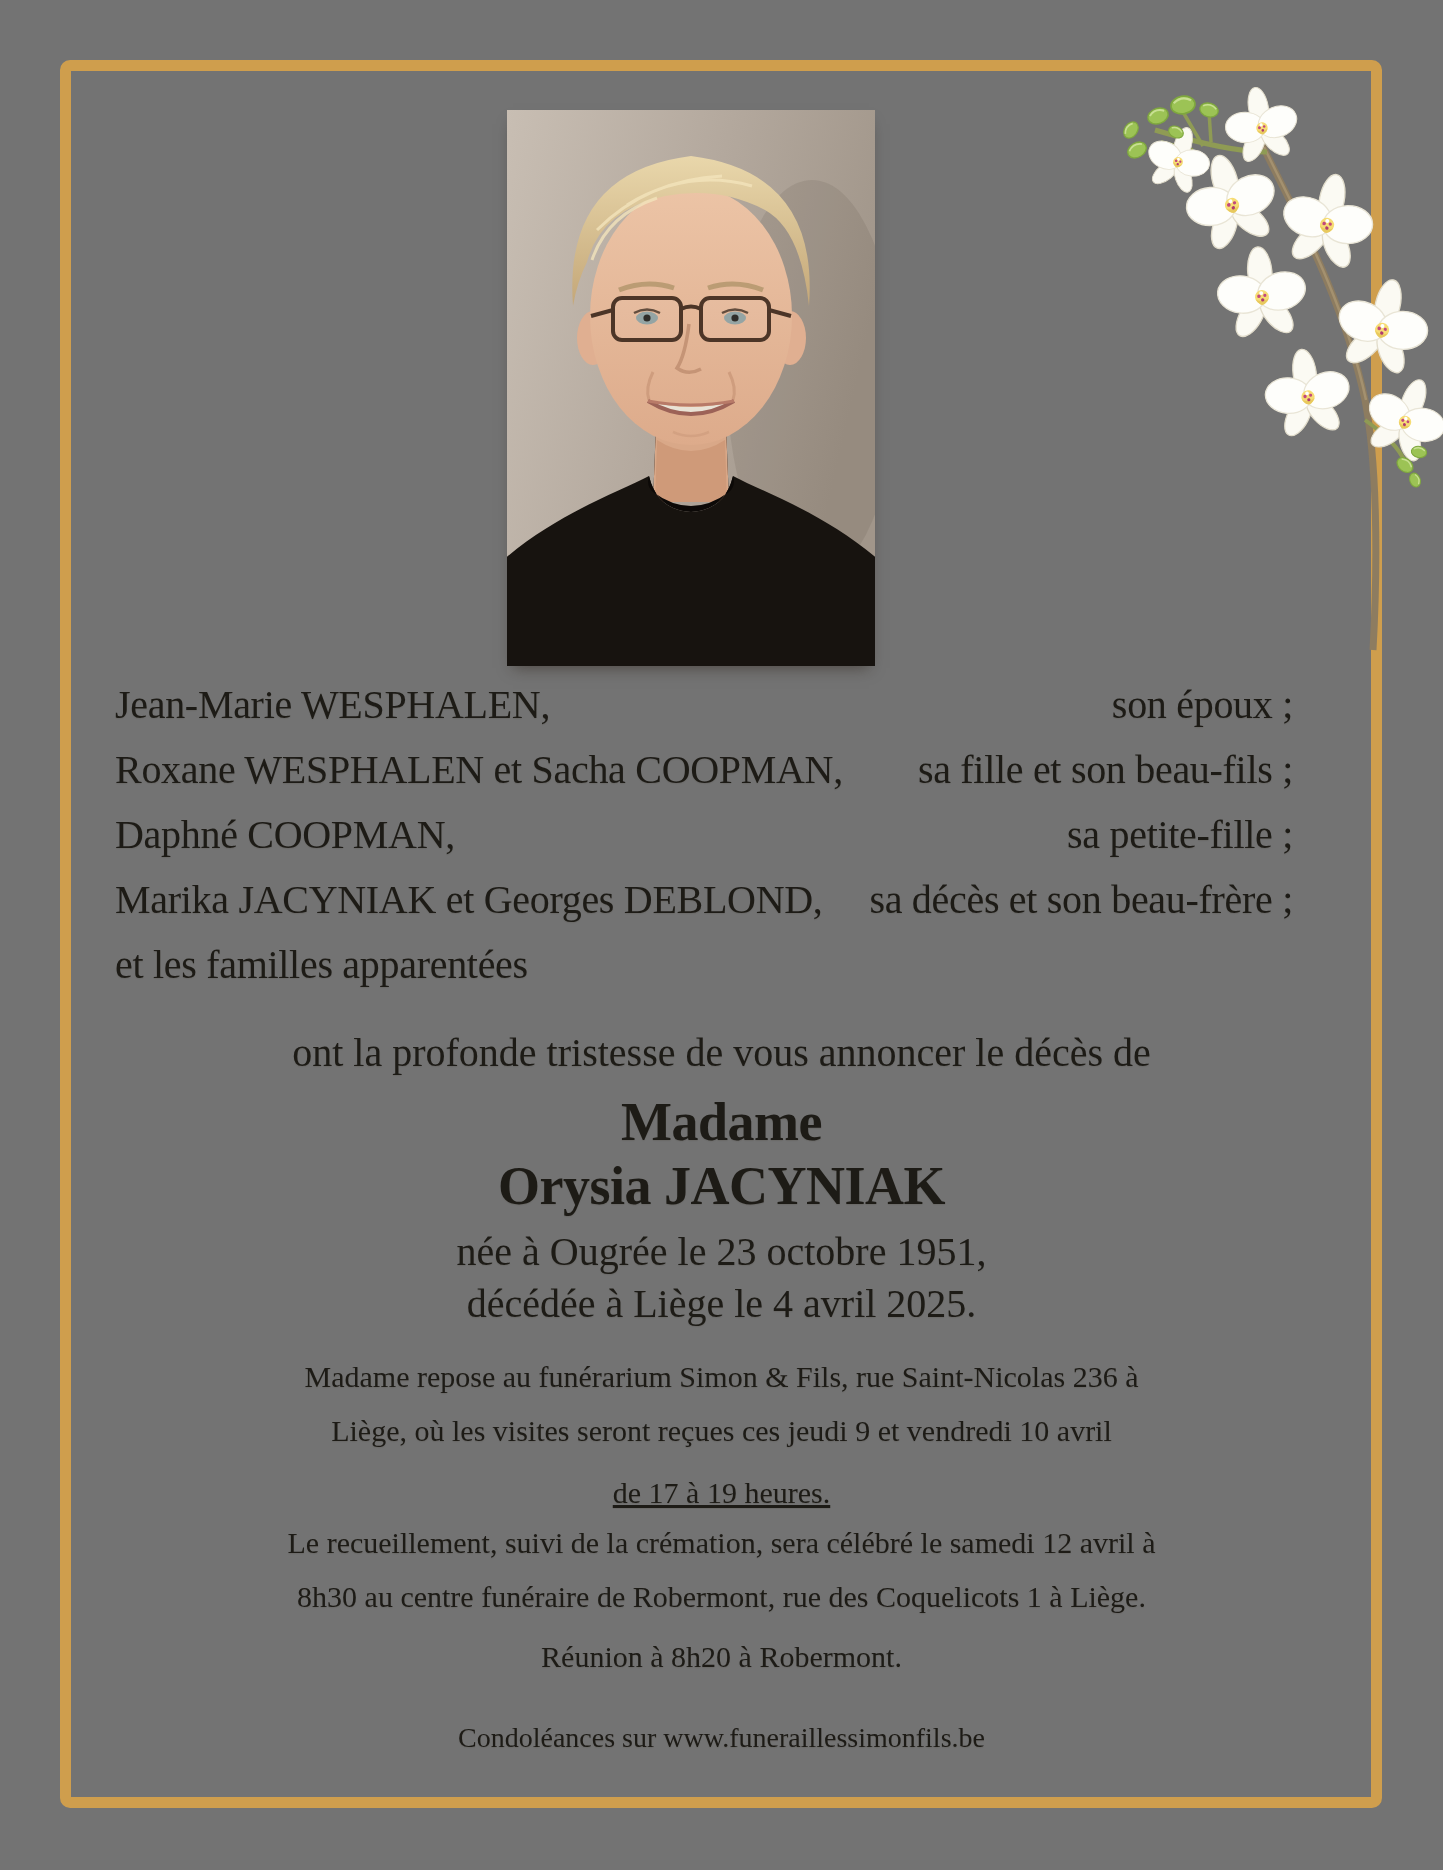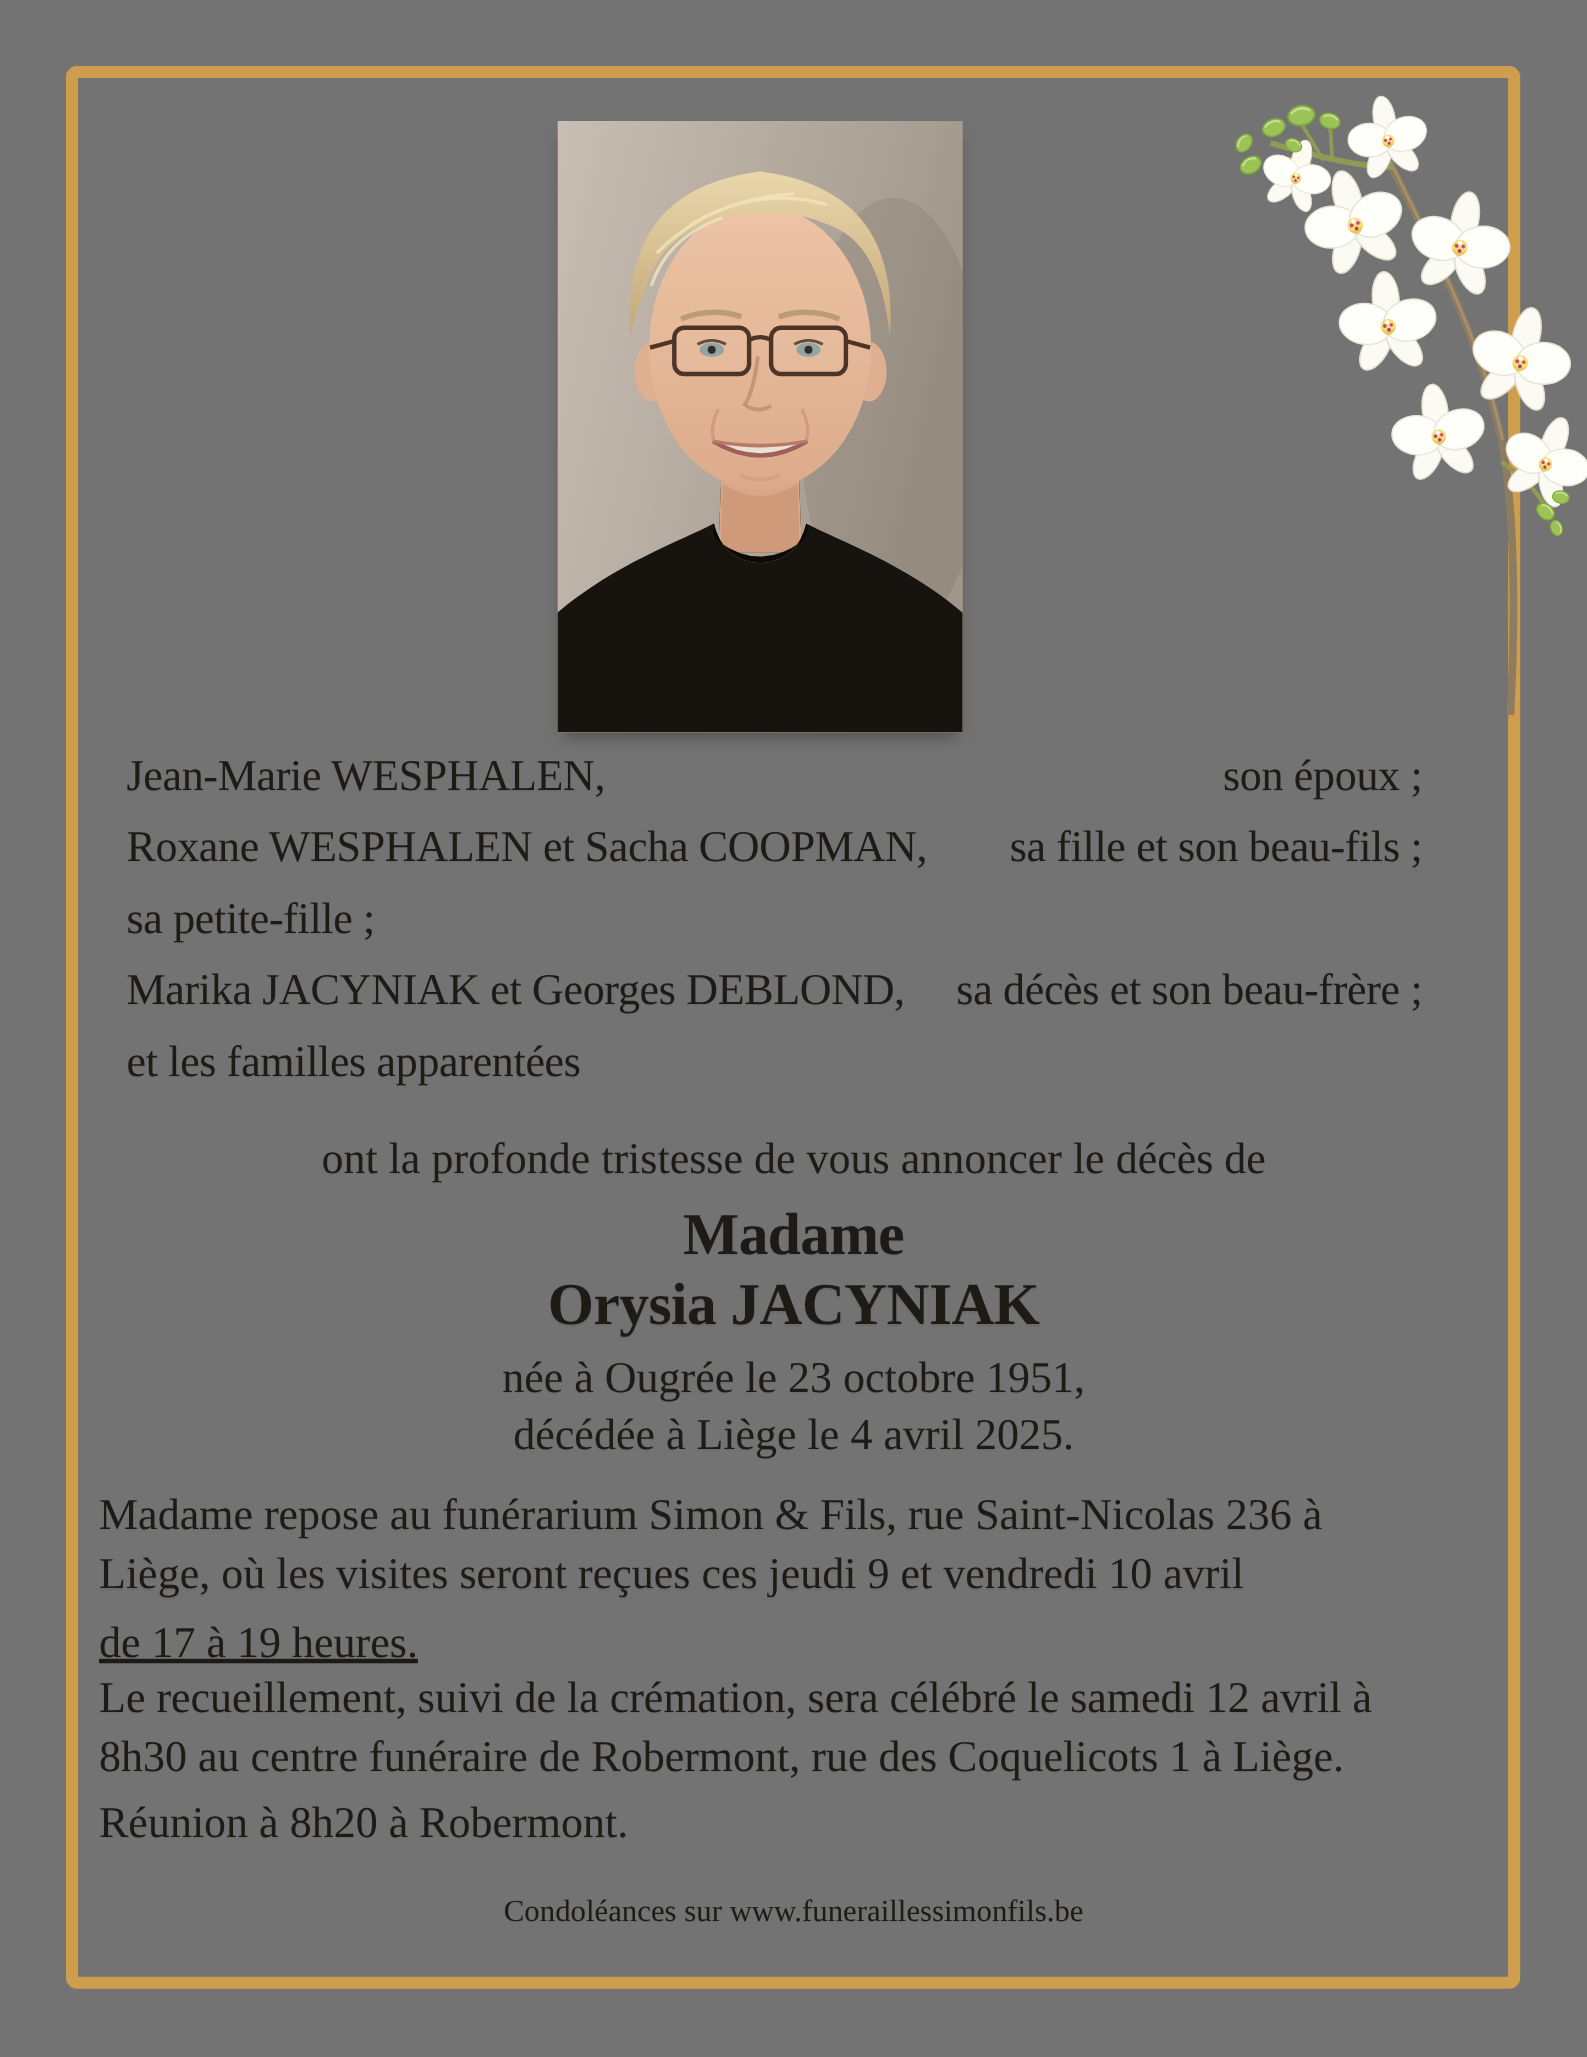--- a/index.html
+++ b/index.html
@@ -72,21 +72,22 @@
     position: absolute;
     left: 72px; right: 72px; top: 1226px;
     text-align: center;
     font-size: 40px;
     line-height: 52px;
     z-index: 3;
   }
   .para {
     position: absolute;
     left: 90px; right: 90px;
-    font-size: 40px;
+    text-align: center;
+    font-size: 30px;
     line-height: 54px;
     z-index: 3;
   }
   .para1 { top: 1350px; }
   .para1 .line3 { margin-top: 8px; text-decoration: underline; }
   .para2 { top: 1516px; }
   .para2 .line3 { margin-top: 6px; }
   .condolences {
     position: absolute;
     left: 72px; right: 72px; top: 1712px;
@@ -220,20 +221,21 @@
   <div class="family">
     <div class="frow textline">
       <span>Jean-Marie WESPHALEN,</span>
       <span>son époux ;</span>
     </div>
     <div class="frow textline">
       <span>Roxane WESPHALEN et Sacha COOPMAN,</span>
       <span>sa fille et son beau-fils ;</span>
     </div>
     <div class="frow textline">
+      <span>Daphné COOPMAN,</span>
       <span>sa petite-fille ;</span>
     </div>
     <div class="frow textline">
       <span>Marika JACYNIAK et Georges DEBLOND,</span>
       <span>sa décès et son beau-frère ;</span>
     </div>
     <div class="frow textline">
       <span>et les familles apparentées</span>
       <span></span>
     </div>

